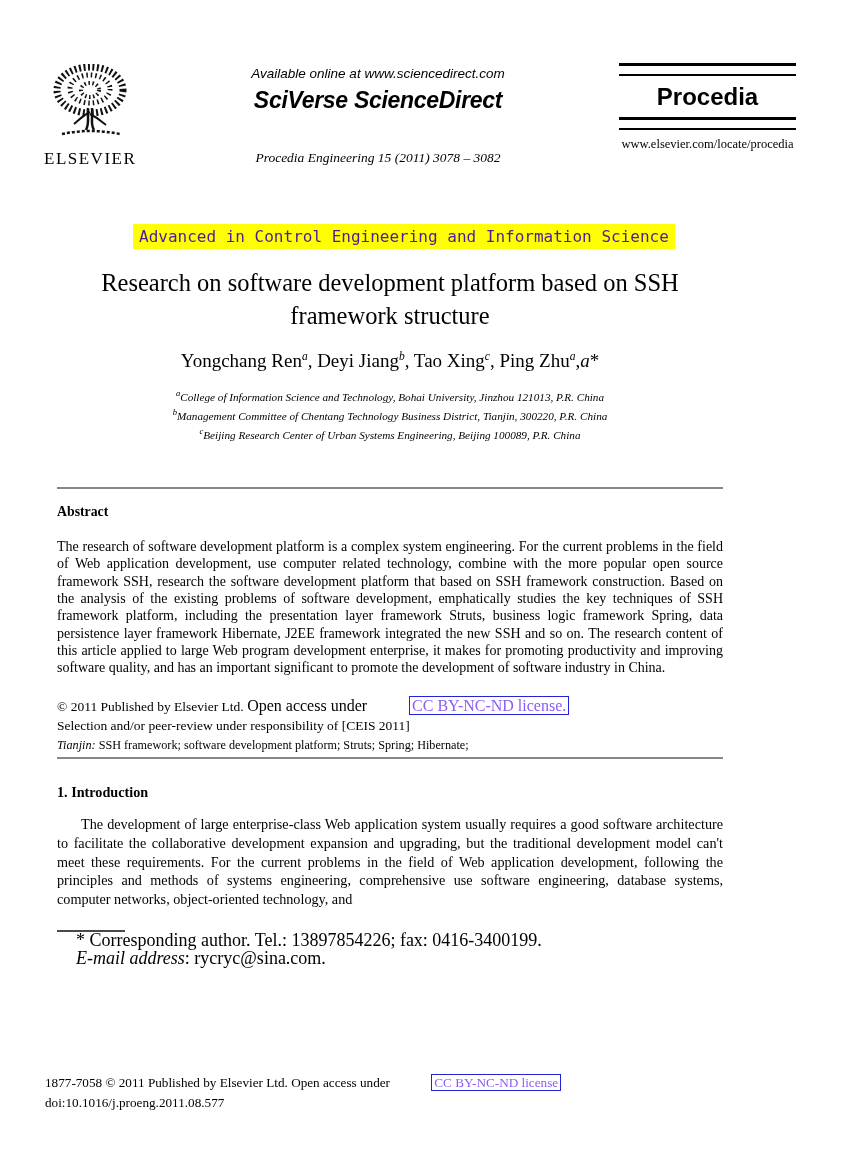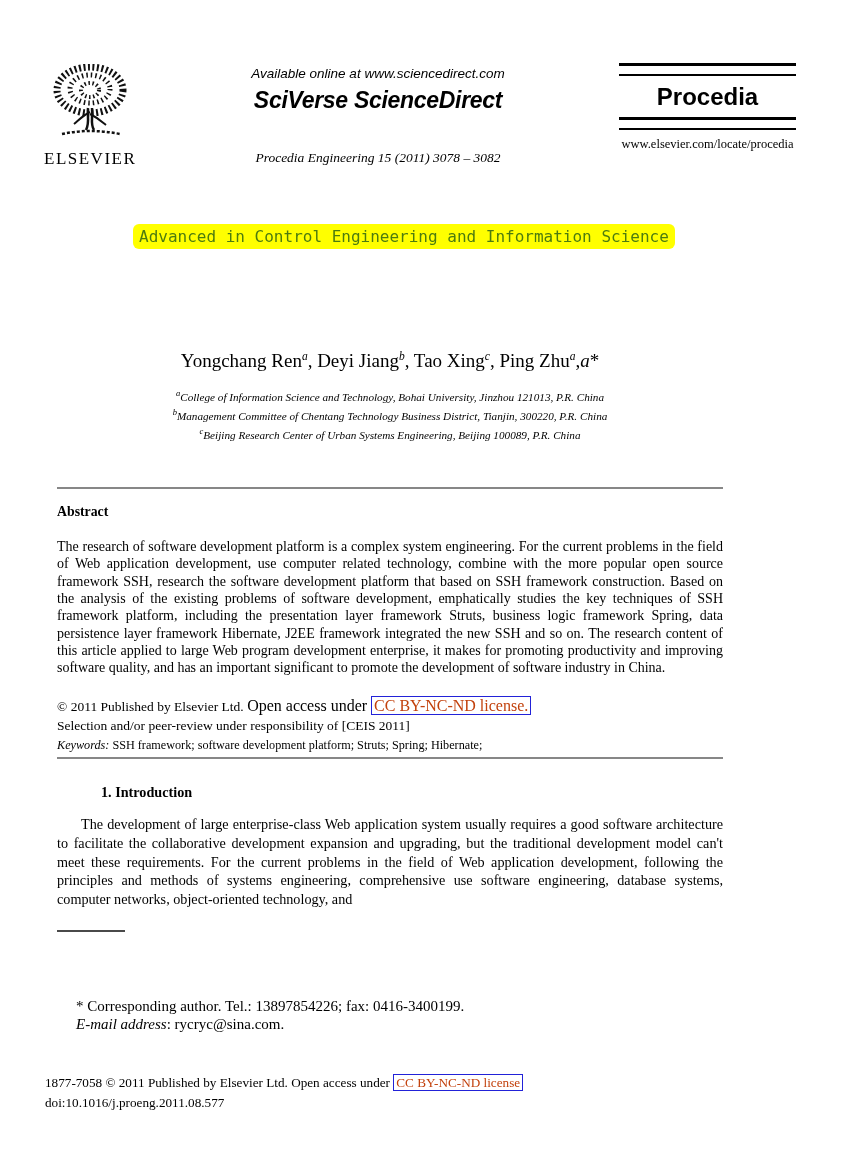--- a/index.html
+++ b/index.html
@@ -15,51 +15,51 @@
   .sciverse{top:87px;font-family:"Liberation Sans",sans-serif;font-size:23px;font-weight:bold;letter-spacing:-0.3px;}
   .jref{top:150px;font-size:13.5px;}
 
   .jbox{left:619px;top:63px;width:177px;}
   .drule{height:8px;border-top:3px solid #000;border-bottom:2px solid #000;}
   .jbox-title{font-family:"Liberation Sans",sans-serif;font-weight:bold;font-size:24px;line-height:28px;
               text-align:center;padding:7px 0 6px 0;}
   .jbox-url{font-size:12.5px;text-align:center;margin-top:7px;white-space:nowrap;}
 
   
-  .banner{left:133px;top:224px;height:25px;line-height:25px;background:#ffff00;color:#4d7c0f;
-          font-family:"DejaVu Sans Mono","Liberation Mono",monospace;font-size:16px;padding:0 6px;white-space:nowrap;border-radius:6px;}
+  .banner{left:133px;top:224px;height:25px;line-height:25px;background:#ffff00;color:#4c1d95;
+          font-family:"DejaVu Sans Mono","Liberation Mono",monospace;font-size:16px;padding:0 6px;white-space:nowrap;}
 
   
   .title{top:266px;left:57px;width:666px;text-align:center;font-size:24.5px;line-height:33px;}
   .authors{top:350px;left:57px;width:666px;text-align:center;font-size:19px;}
   .authors sup{font-size:11.5px;font-style:italic;}
   .affils{top:386px;left:57px;width:666px;text-align:center;font-style:italic;font-size:11.2px;line-height:15.3px;}
   .affils sup{font-size:8.5px;}
 
   
   .hr-long{left:57px;width:666px;height:2px;background:#878787;}
   .hr1{top:487px;} .hr2{top:757px;}
 
   
   .abstract-h{top:504px;left:57px;font-size:13.8px;font-weight:bold;}
   .abstract-p{top:538px;left:57px;width:666px;font-size:14px;line-height:17.35px;text-align:justify;}
 
   .copyright{top:697px;left:57px;width:680px;font-size:13.5px;}
   .small-txt{font-size:16px;}
-  .cc-link{color:#c2410c;border:1px solid #2222d8;padding:0 2px;text-decoration:none;cursor:pointer;}
+  .cc-link{color:#8b5cf6;border:1px solid #2222d8;padding:0 2px;text-decoration:none;cursor:pointer;margin-left:38px;}
   .selection{top:718px;left:57px;font-size:13.5px;}
   .keywords{top:738px;left:57px;font-size:12.2px;}
 
   
-  .intro-h{top:784px;left:57px;font-size:14.2px;font-weight:bold;margin-left:44px;}
+  .intro-h{top:784px;left:57px;font-size:14.2px;font-weight:bold;}
   .intro-p{top:815px;left:57px;width:666px;font-size:14.2px;line-height:18.8px;text-align:justify;text-indent:24px;}
 
   
   .fn-rule{top:930px;left:57px;width:68px;height:2px;background:#4a4a4a;}
-  .footnote{top:998px;left:76px;font-size:15px;line-height:17.5px;}
+  .footnote{top:932px;left:76px;font-size:18px;line-height:17.5px;}
 
   
   .footer{top:1073px;left:45px;font-size:13.2px;line-height:20px;}
 </style>
 </head>
 <body>
 
 <div class="page">
 
   <div class="abs logo-wrap">
@@ -84,20 +84,24 @@
     <div class="drule"></div>
     <div class="jbox-title">
       <div>Procedia</div>
     </div>
     <div class="drule"></div>
     <div class="jbox-url">www.elsevier.com/locate/procedia</div>
   </div>
 
   <div class="abs banner">Advanced in Control Engineering and Information Science</div>
 
+  <div class="abs title">
+    <div>Research on software development platform based on SSH</div>
+    <div>framework structure</div>
+  </div>
 
   <div class="abs authors">
     <span>Yongchang Ren</span><sup>a</sup><span>, </span>
     <span>Deyi Jiang</span><sup>b</sup><span>, </span>
     <span>Tao Xing</span><sup>c</sup><span>, </span>
     <span>Ping Zhu</span><sup>a</sup><span>,</span><i>a</i><span>*</span>
   </div>
 
   <div class="abs affils">
     <div><sup>a</sup><span>College of Information Science and Technology, Bohai University, Jinzhou 121013, P.R. China</span></div>
@@ -107,21 +111,21 @@
 
   <div class="abs hr-long hr1"></div>
   <div class="abs abstract-h">Abstract</div>
   <div class="abs abstract-p">The research of software development platform is a complex system engineering. For the current problems in the field of Web application development, use computer related technology, combine with the more popular open source framework SSH, research the software development platform that based on SSH framework construction. Based on the analysis of the existing problems of software development, emphatically studies the key techniques of SSH framework platform, including the presentation layer framework Struts, business logic framework Spring, data persistence layer framework Hibernate, J2EE framework integrated the new SSH and so on. The research content of this article applied to large Web program development enterprise, it makes for promoting productivity and improving software quality, and has an important significant to promote the development of software industry in China.</div>
 
   <div class="abs copyright">
     <span>© 2011 Published by Elsevier Ltd. </span><span class="small-txt">Open access under </span><a class="cc-link small-txt">CC BY-NC-ND license.</a>
   </div>
   <div class="abs selection">Selection and/or peer-review under responsibility of [CEIS 2011]</div>
   <div class="abs keywords">
-    <i>Keywords:</i><span> SSH framework; software development platform; Struts; Spring; Hibernate;</span>
+    <i>Tianjin:</i><span> SSH framework; software development platform; Struts; Spring; Hibernate;</span>
   </div>
 
   <div class="abs hr-long hr2"></div>
   <div class="abs intro-h">1. Introduction</div>
   <div class="abs intro-p">The development of large enterprise-class Web application system usually requires a good software architecture to facilitate the collaborative development expansion and upgrading, but the traditional development model can't meet these requirements. For the current problems in the field of Web application development, following the principles and methods of systems engineering, comprehensive use software engineering, database systems, computer networks, object-oriented technology, and</div>
 
   <div class="abs fn-rule"></div>
   <div class="abs footnote">
     <div>* Corresponding author. Tel.: 13897854226; fax: 0416-3400199.</div>
     <div><i>E-mail address</i><span>: rycryc@sina.com.</span></div>

